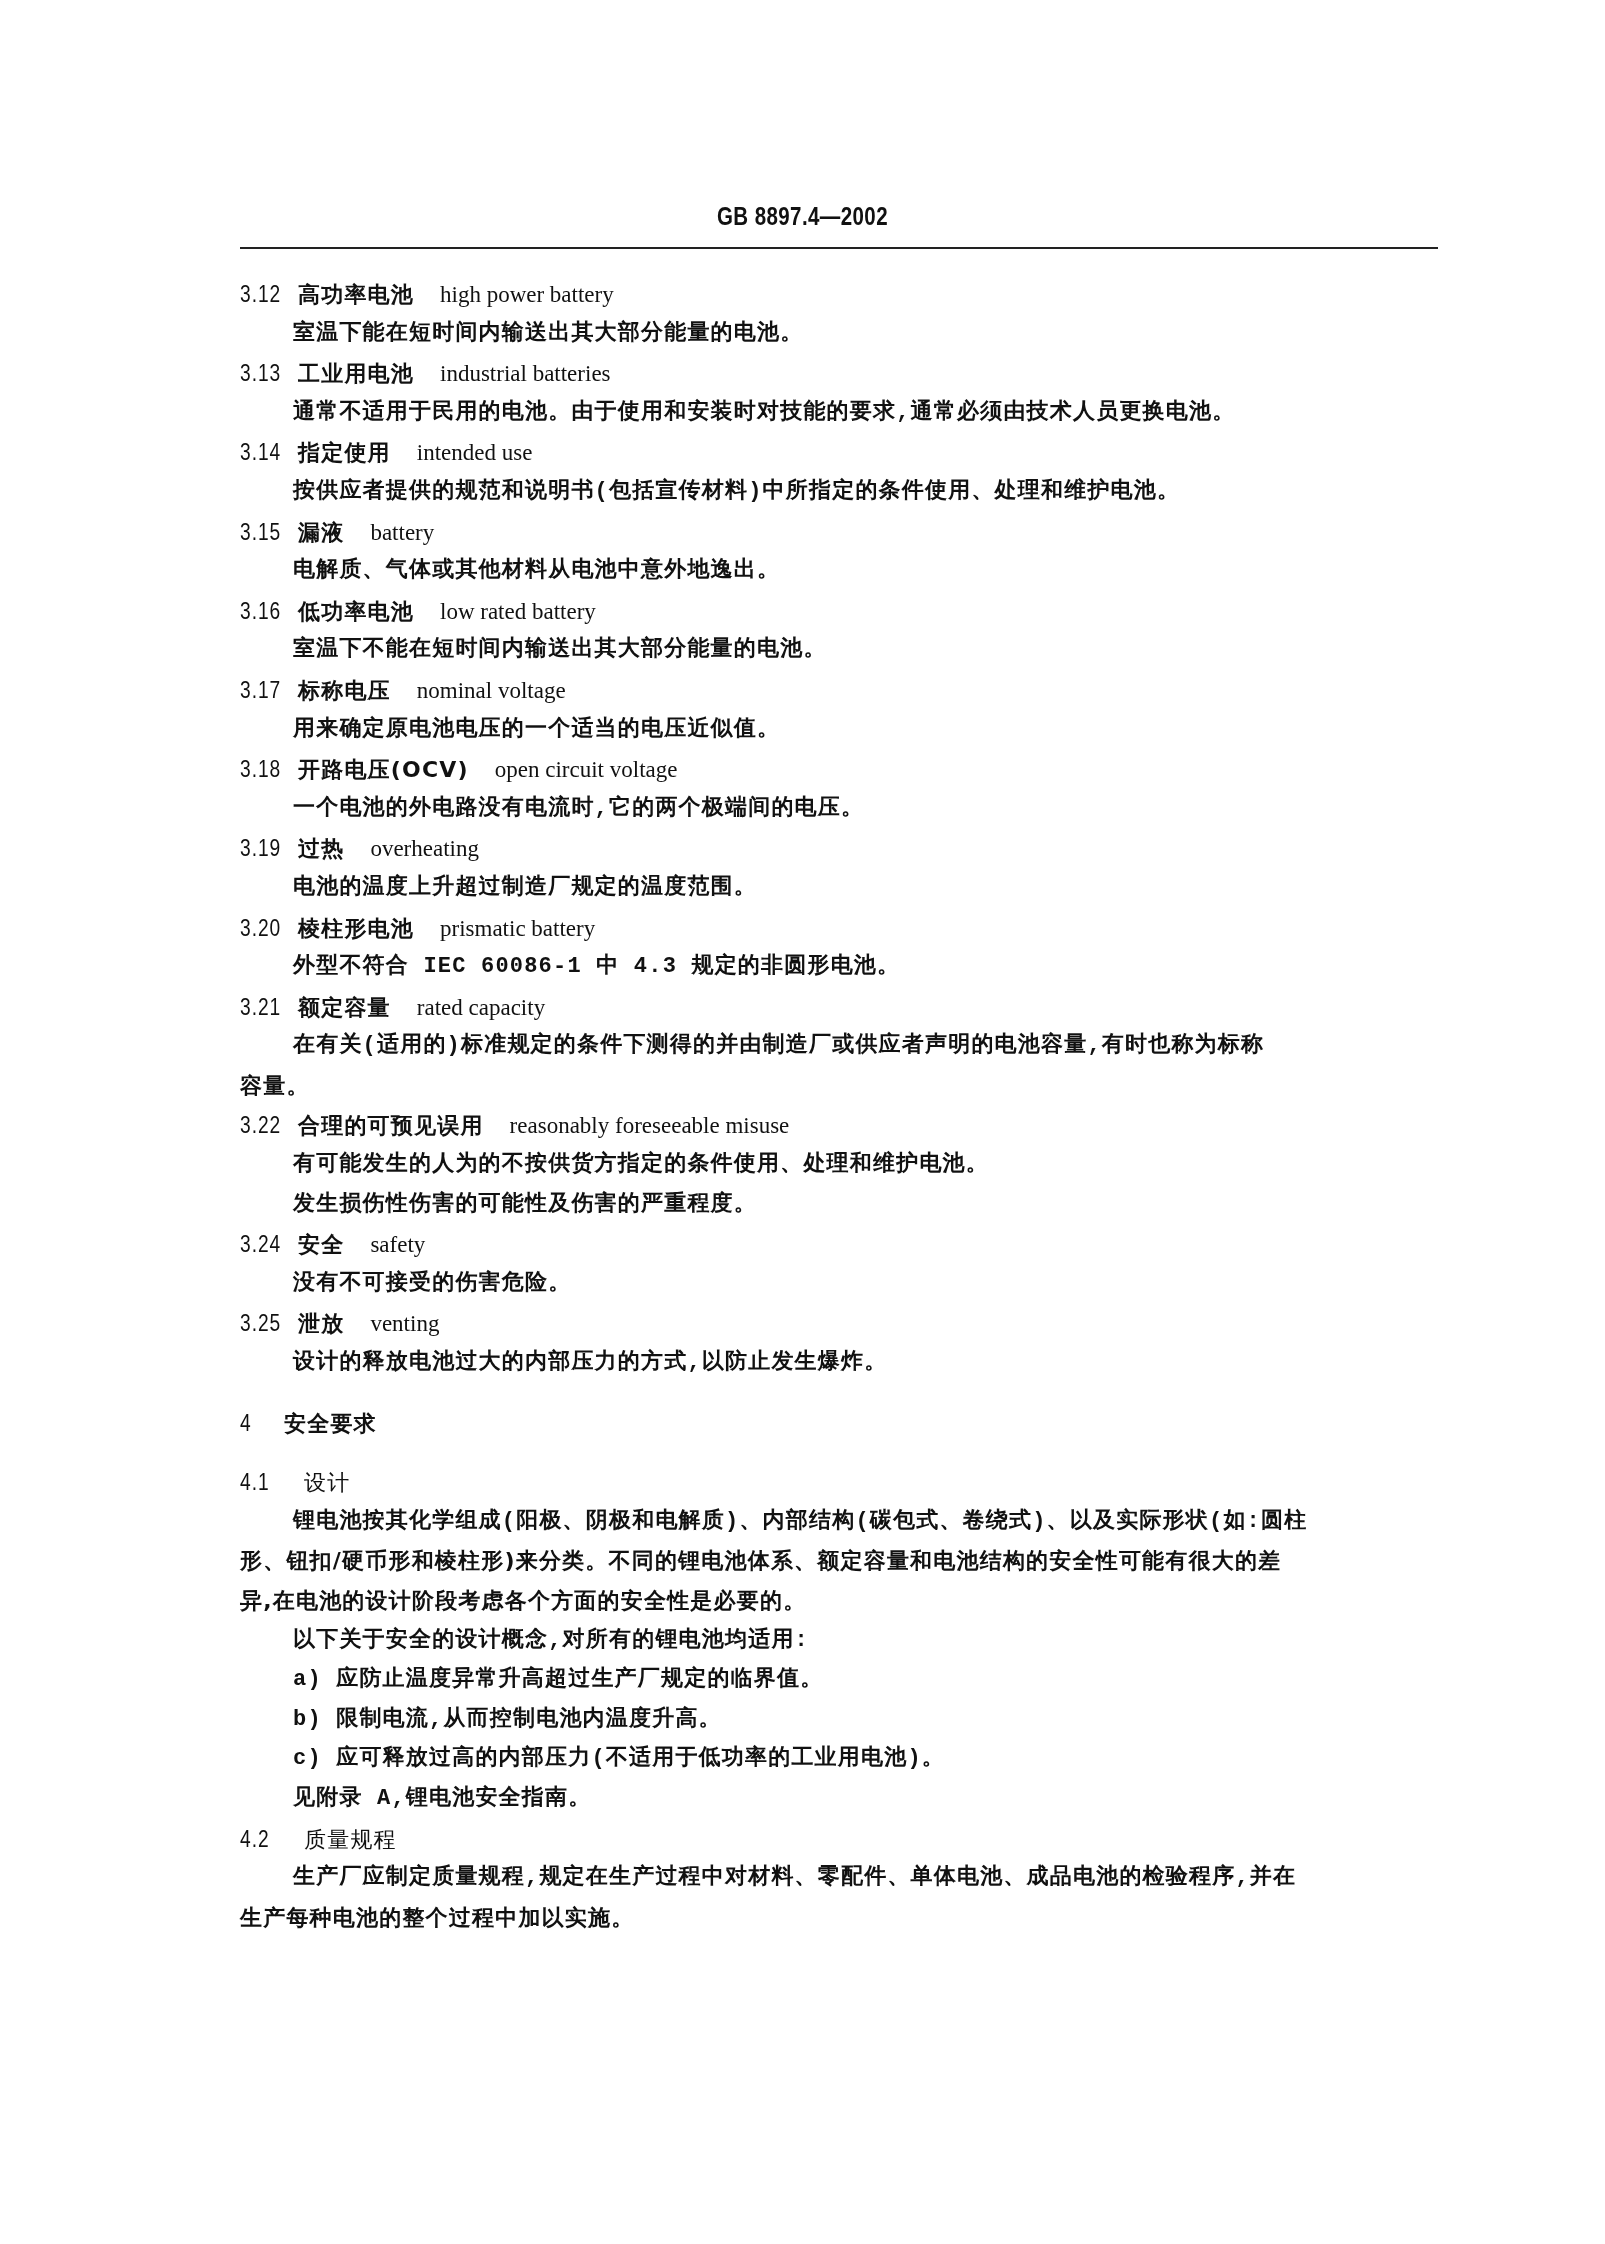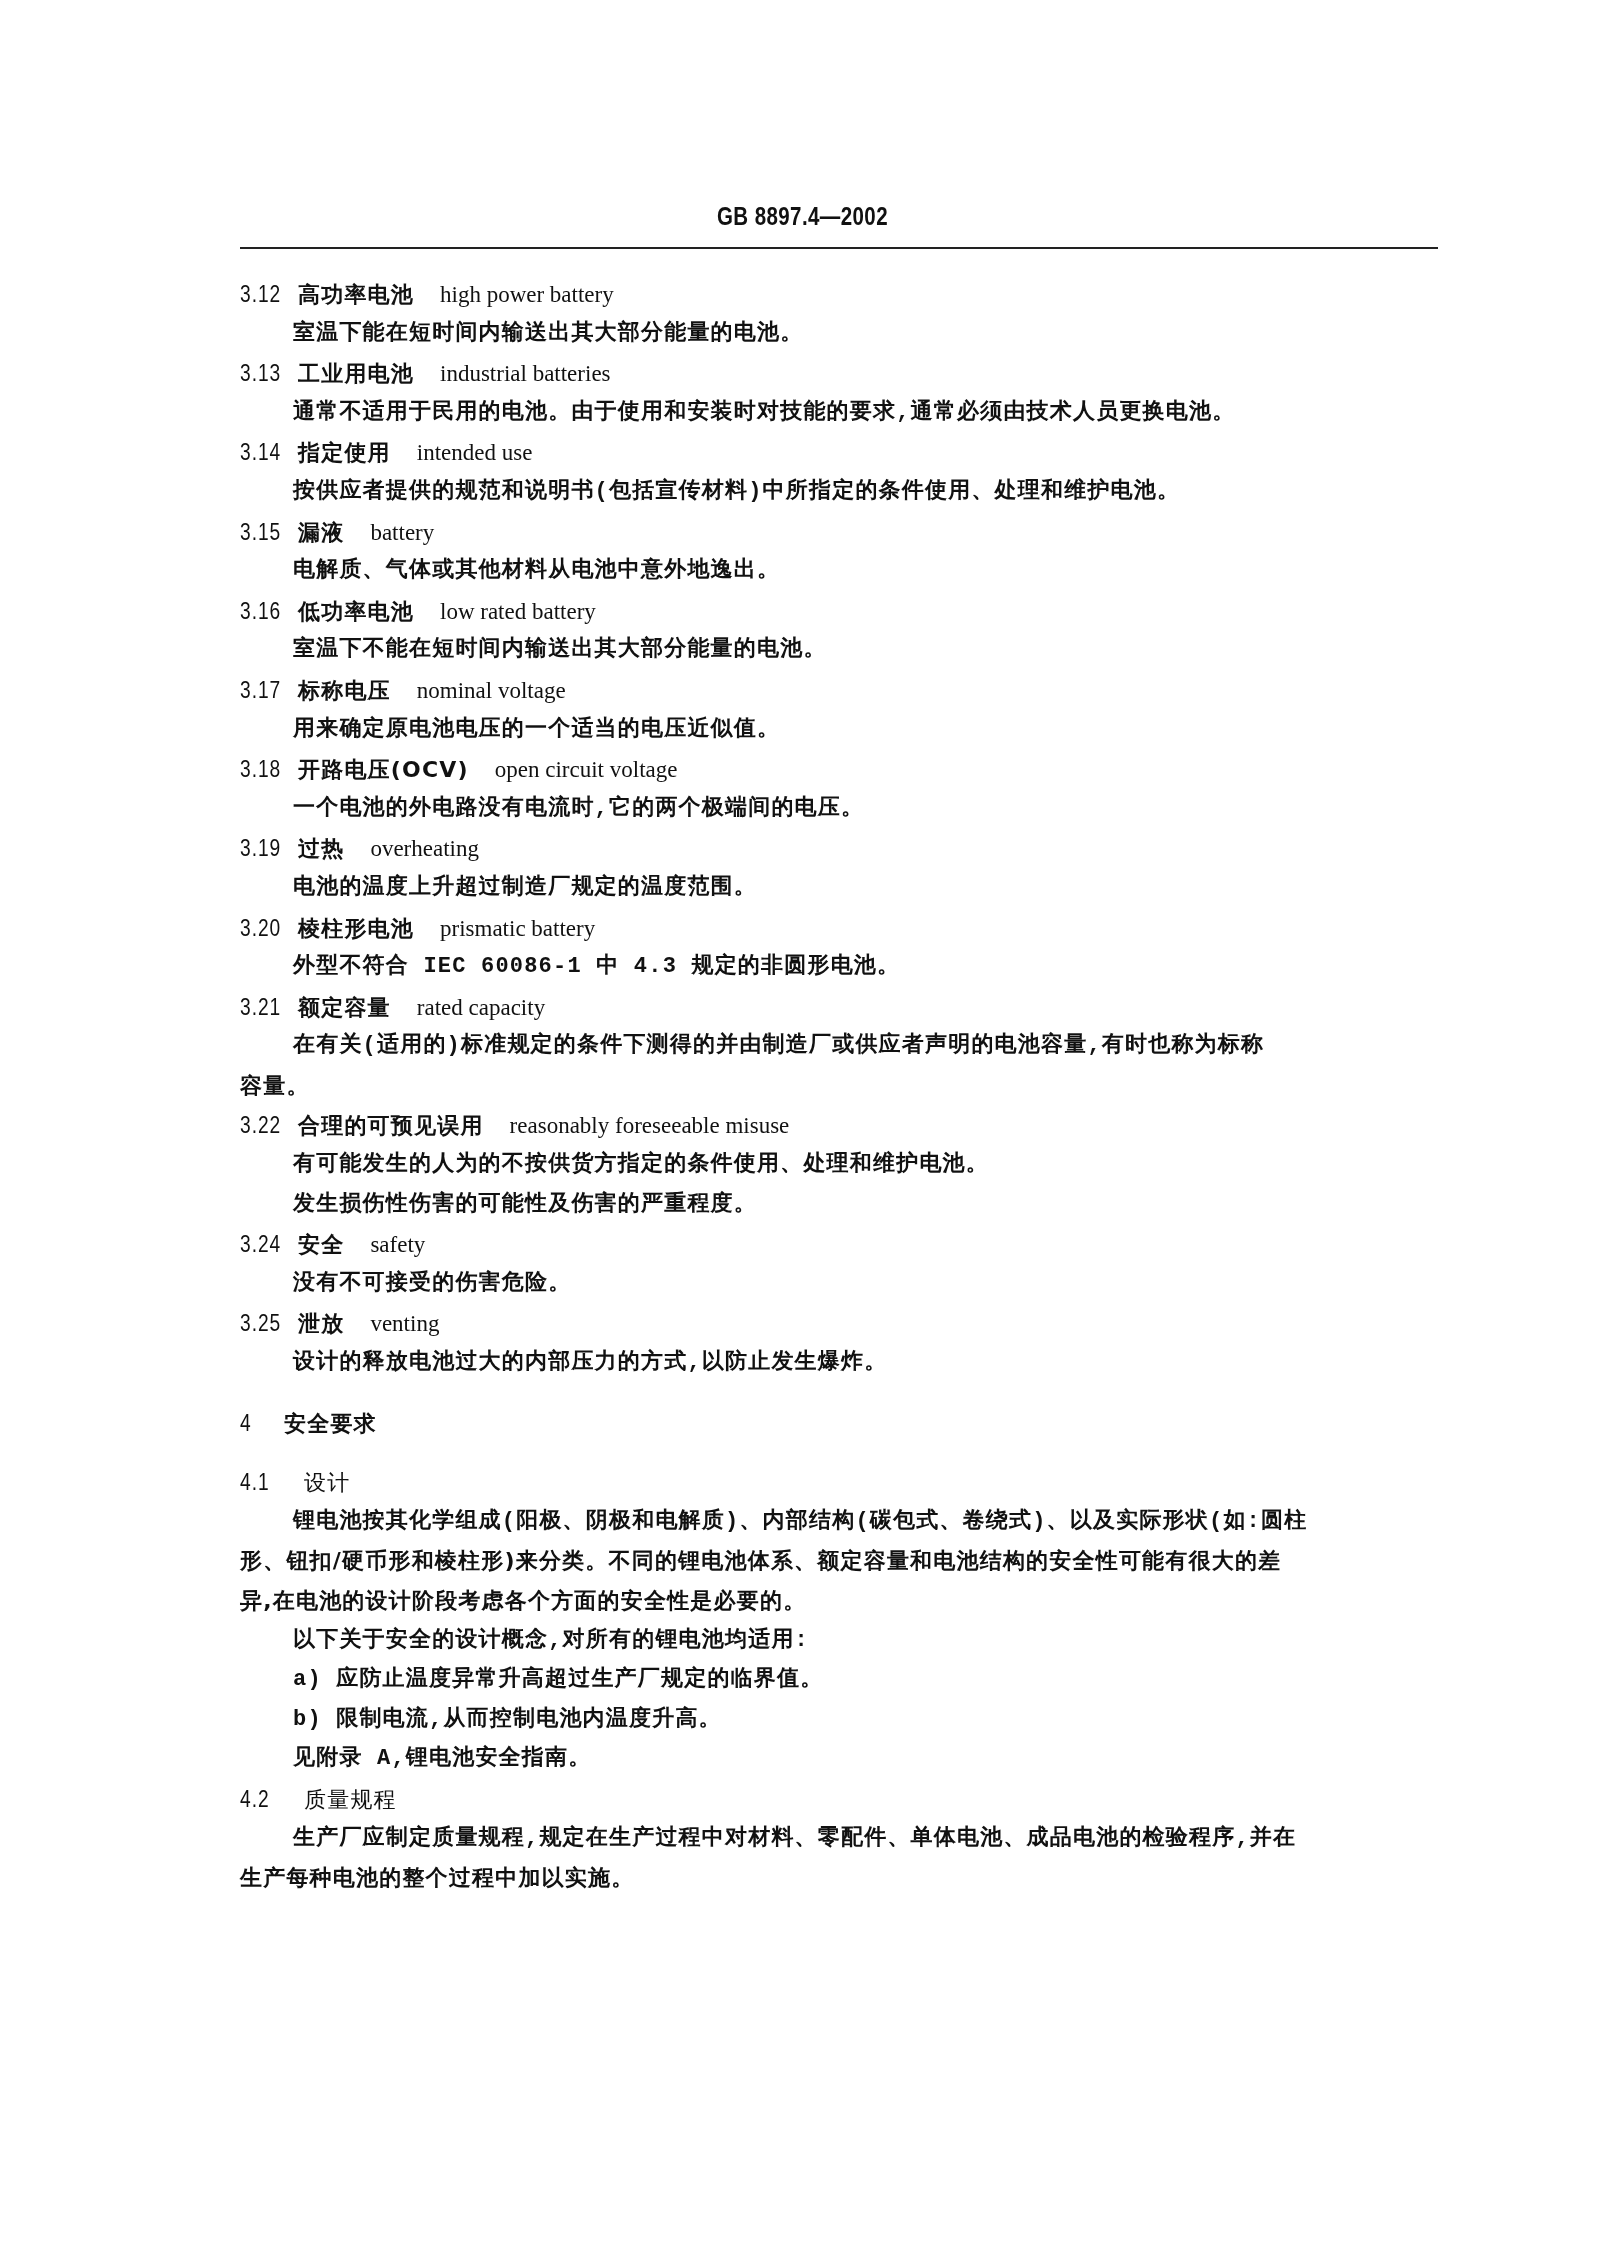--- a/index.html
+++ b/index.html
@@ -112,20 +112,21 @@
 
   <div class="line h2">
     <span class="num">4.1</span><span class="zh-term">设计</span>
   </div>
   <div class="line indent">锂电池按其化学组成(阳极、阴极和电解质)、内部结构(碳包式、卷绕式)、以及实际形状(如:圆柱</div>
   <div class="line">形、钮扣/硬币形和棱柱形)来分类。不同的锂电池体系、额定容量和电池结构的安全性可能有很大的差</div>
   <div class="line">异,在电池的设计阶段考虑各个方面的安全性是必要的。</div>
   <div class="line indent">以下关于安全的设计概念,对所有的锂电池均适用:</div>
   <div class="line indent">a) 应防止温度异常升高超过生产厂规定的临界值。</div>
   <div class="line indent">b) 限制电流,从而控制电池内温度升高。</div>
+  <div class="line indent">c) 应可释放过高的内部压力(不适用于低功率的工业用电池)。</div>
   <div class="line indent">见附录 A,锂电池安全指南。</div>
 
   <div class="line h2">
     <span class="num">4.2</span><span class="zh-term">质量规程</span>
   </div>
   <div class="line indent">生产厂应制定质量规程,规定在生产过程中对材料、零配件、单体电池、成品电池的检验程序,并在</div>
   <div class="line">生产每种电池的整个过程中加以实施。</div>
 </div>
 
 </body></html>

